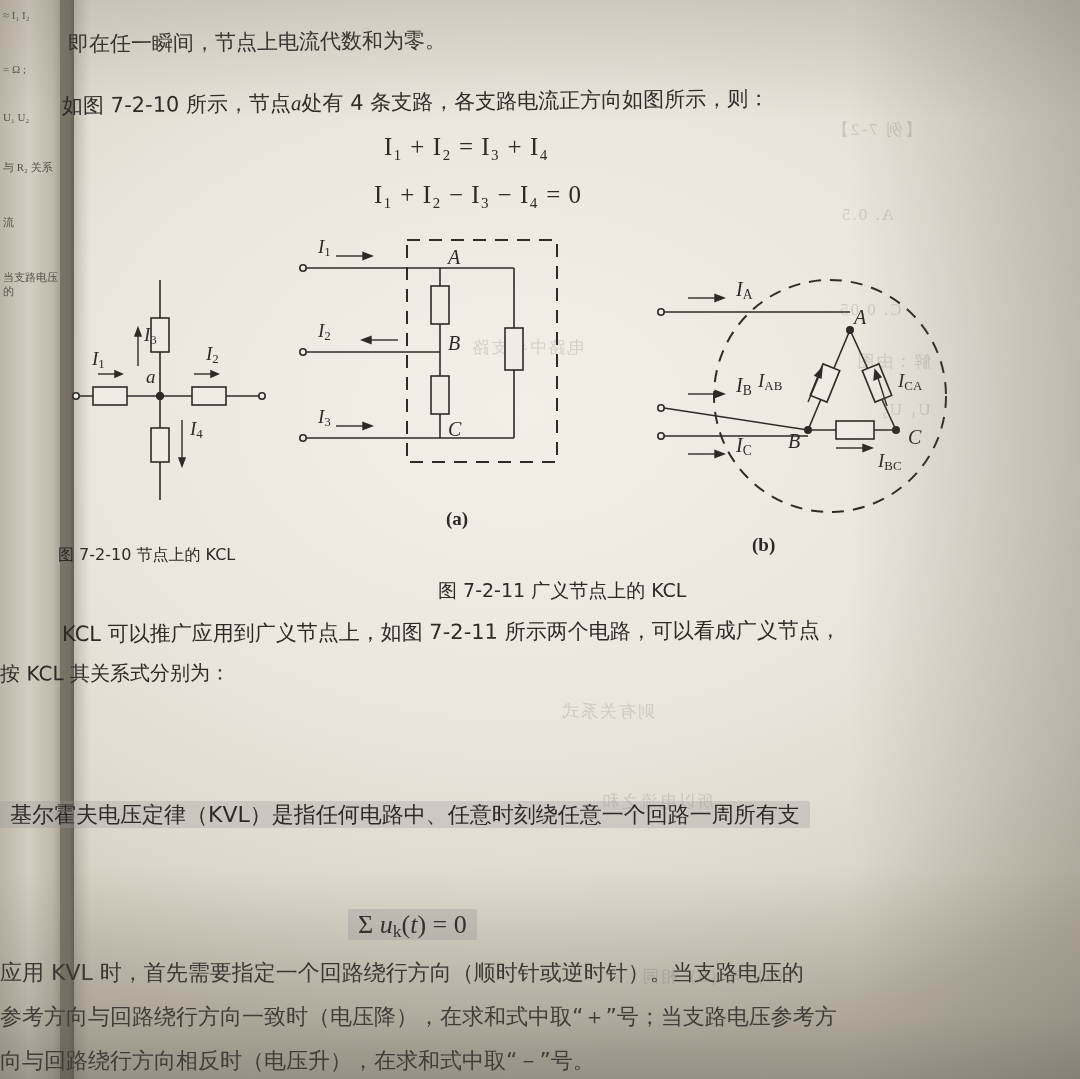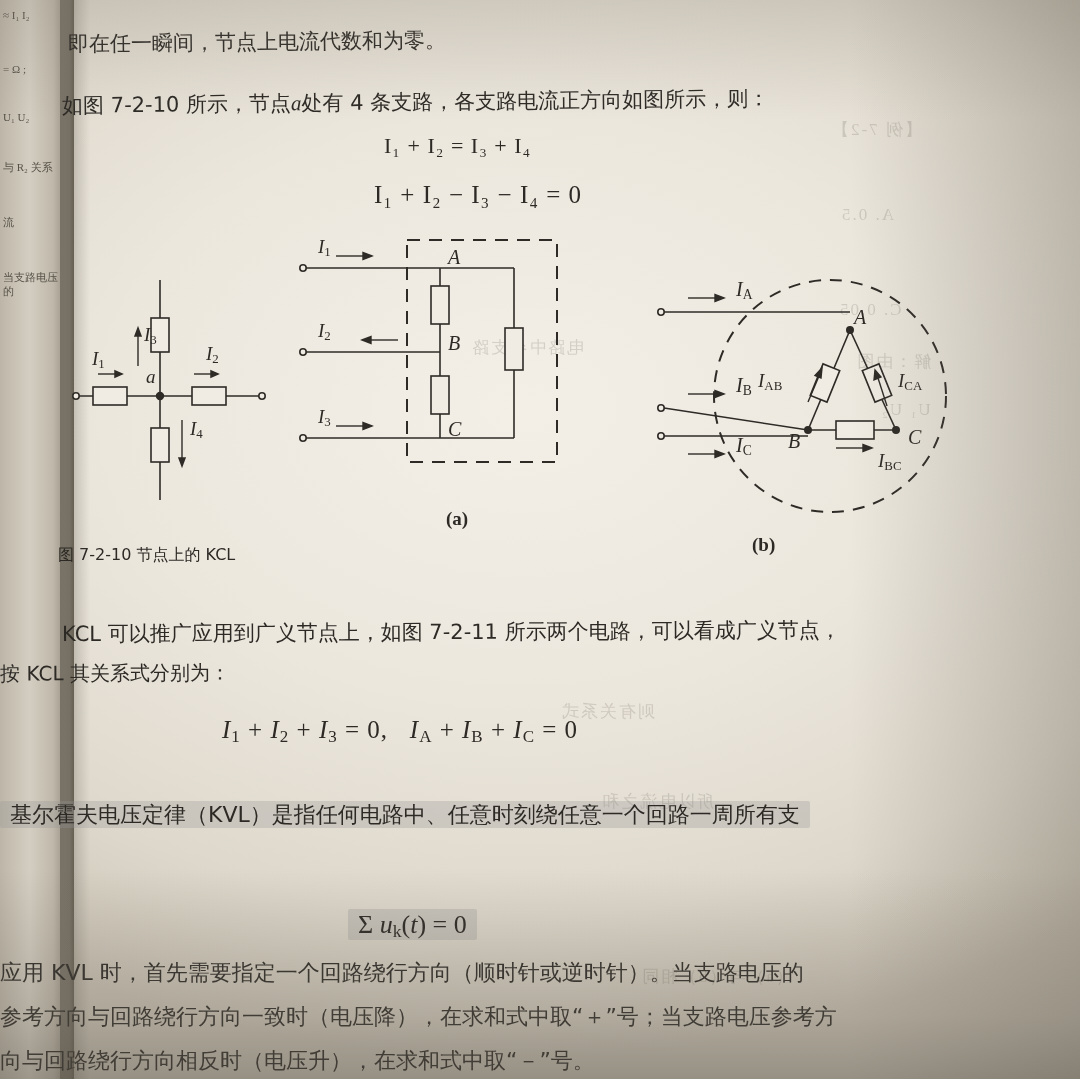--- a/index.html
+++ b/index.html
@@ -121,21 +121,21 @@
   <div class="left-frag" style="top:160px;">与 R₂ 关系</div>
   <div class="left-frag" style="top:215px;">流</div>
   <div class="left-frag" style="top:270px;">当支路电压的</div>
 
   <div class="t cn rot-a" style="left:68px; top:28px; font-size:21px;">即在任一瞬间，节点上电流代数和为零。</div>
 
   <div class="t cn rot-a" style="left:62px; top:88px; font-size:21px;">
     <span>如图 7-2-10 所示，节点</span><span class="mth" style="font-size:21px;">a</span><span>处有 4 条支路，各支路电流正方向如图所示，则：</span>
   </div>
 
-  <div class="t" style="left:384px; top:133px; font-size:22px; letter-spacing:1px;">I₁ + I₂ = I₃ + I₄</div>
+  <div class="t" style="left:384px; top:133px; font-size:25px; letter-spacing:1px;">I₁ + I₂ = I₃ + I₄</div>
   <div class="t" style="left:374px; top:181px; font-size:25px; letter-spacing:1px;">I₁ + I₂ − I₃ − I₄ = 0</div>
 
   <div class="fig" style="left:60px; top:270px;">
     <svg width="240" height="260" viewBox="0 0 240 260">
       <g stroke="#2e2b27" stroke-width="1.6" fill="none">
 
         <line x1="100" y1="10" x2="100" y2="230"></line>
 
         <line x1="18" y1="126" x2="200" y2="126"></line>
 
@@ -274,28 +274,25 @@
     <div class="t mth" style="left:118px; top:92px; font-size:19px;">I<span class="sub rm">AB</span></div>
     <div class="t mth" style="left:238px; top:172px; font-size:19px;">I<span class="sub rm">BC</span></div>
     <div class="t mth" style="left:258px; top:92px; font-size:19px;">I<span class="sub rm">CA</span></div>
     <div class="t mth" style="left:214px; top:28px; font-size:20px;">A</div>
     <div class="t mth" style="left:148px; top:152px; font-size:20px;">B</div>
     <div class="t mth" style="left:268px; top:148px; font-size:20px;">C</div>
   </div>
 
   <div class="t" style="left:752px; top:534px; font-size:19px; font-weight:bold;">(b)</div>
 
+  <div class="t cn" style="left:438px; top:578px; font-size:19px;">图 7-2-11    广义节点上的 KCL</div>
 
   <div class="t cn rot-b" style="left:62px; top:618px; font-size:21px;">KCL 可以推广应用到广义节点上，如图 7-2-11 所示两个电路，可以看成广义节点，</div>
   <div class="t cn rot-b" style="left:0px; top:660px; font-size:20px;">按 KCL 其关系式分别为：</div>
 
-  <div class="t" style="left:222px; top:716px; font-size:25px; letter-spacing:1px;">
-    <span class="mth">I<span class="sub rm">1</span></span> + <span class="mth">I<span class="sub rm">2</span></span> + <span class="mth">I<span class="sub rm">3</span></span> = 0,&nbsp;&nbsp;
-    <span class="mth">I<span class="sub rm">A</span></span> + <span class="mth">I<span class="sub rm">B</span></span> + <span class="mth">I<span class="sub rm">C</span></span> = 0
-  </div>
 
 
   <div class="t cn" style="left:0px; top:800px; font-size:22px;">
     <span class="hl">基尔霍夫电压定律（KVL）是指任何电路中、任意时刻绕任意一个回路一周所有支</span>
   </div>
 
   <div class="t" style="left:348px; top:910px; font-size:26px;">
     <span class="hl">Σ <span class="mth">u<span class="sub rm">k</span></span>(<span class="mth">t</span>) = 0</span>
   </div>
 

